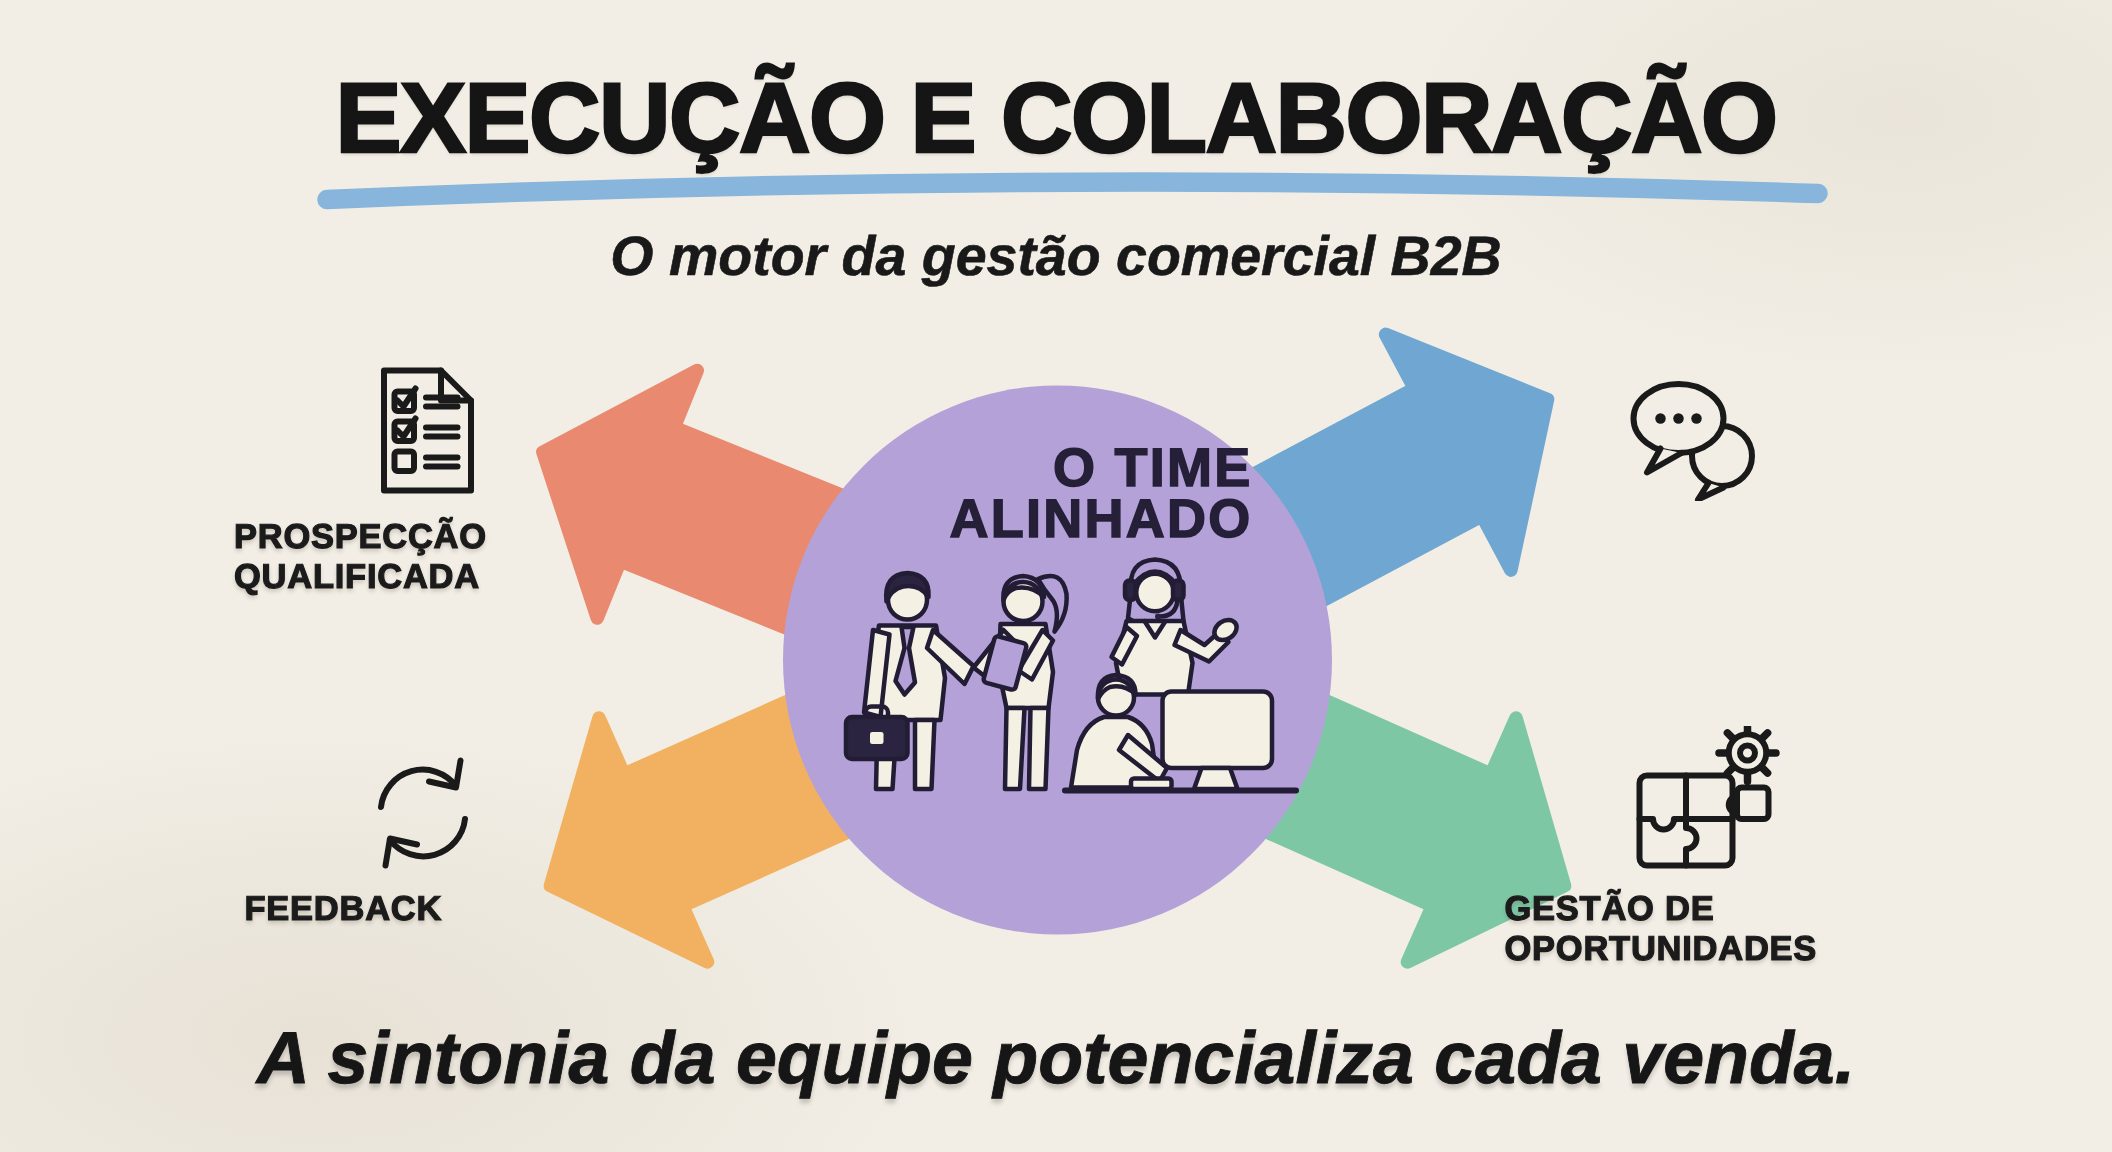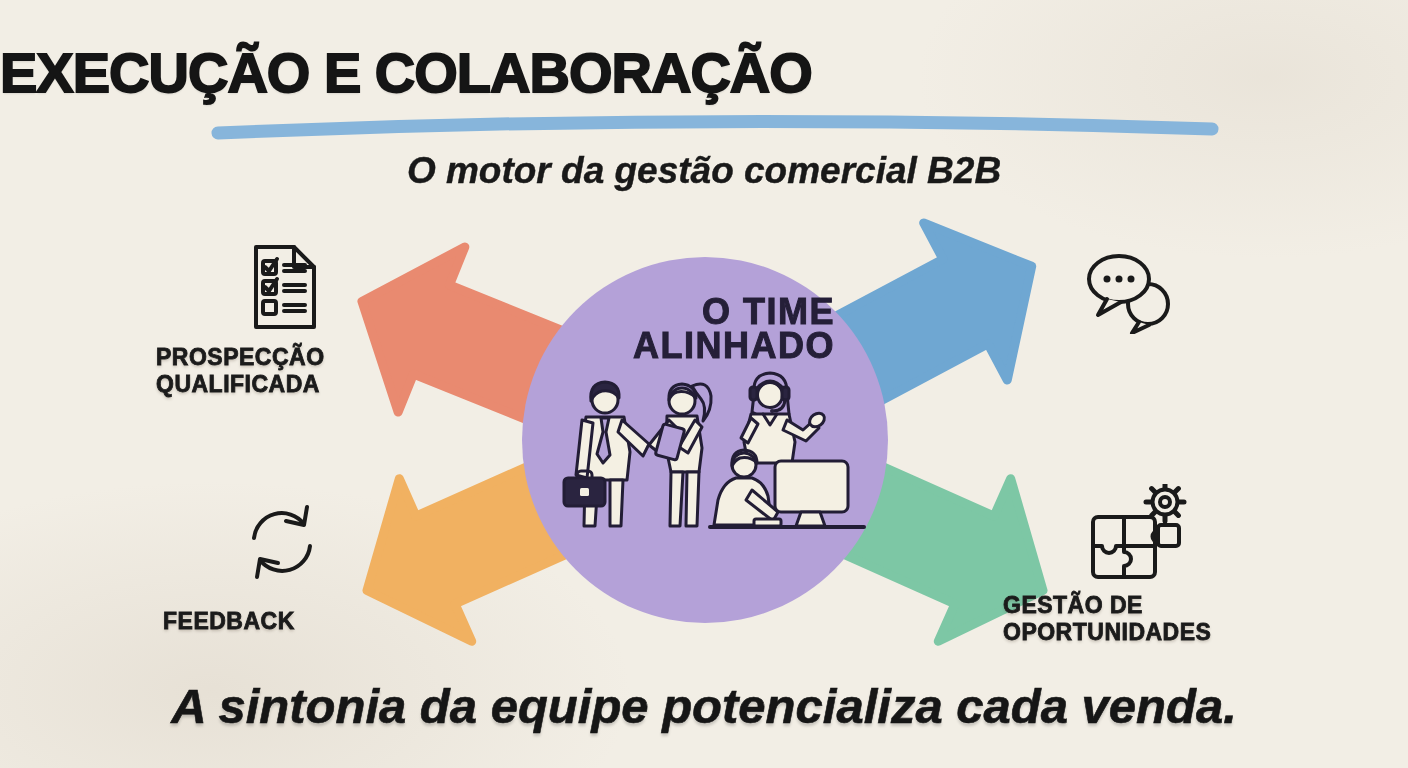--- a/index.html
+++ b/index.html
@@ -13,22 +13,22 @@
       #F2EEE5;
     overflow: hidden;
     font-family: "Liberation Sans", sans-serif;
     color: #1b1b1b;
   }
   .abs { position: absolute; }
   svg { display: block; }
 
   .main-title {
     left: 0; right: 0; top: 40px;
-    text-align: left;
-    font-size: 56px;
+    text-align: center;
+    font-size: 66px;
     font-weight: 700;
     letter-spacing: -1px;
     color: #151515;
     -webkit-text-stroke: 1.8px #151515;
     text-shadow: 0 2px 2px rgba(0,0,0,.10);
     white-space: nowrap;
   }
   .subtitle {
     left: 0; right: 0; top: 150px;
     text-align: center;
@@ -206,21 +206,21 @@
       </g>
     </g>
   </svg>
 
   <div class="abs quad-label" style="left:156px;top:344px;width:240px">
     <div>PROSPECÇÃO</div>
     <div>QUALIFICADA</div>
   </div>
 
 
-  <div class="abs quad-label" style="left:163px;top:608px;width:240px">
+  <div class="abs quad-label" style="left:163px;top:592px;width:240px">
     <div>FEEDBACK</div>
   </div>
 
   <div class="abs quad-label" style="left:1003px;top:592px;width:250px">
     <div>GESTÃO DE</div>
     <div>OPORTUNIDADES</div>
   </div>
 
   <div class="abs tagline">A sintonia da equipe potencializa cada venda.</div>
 

